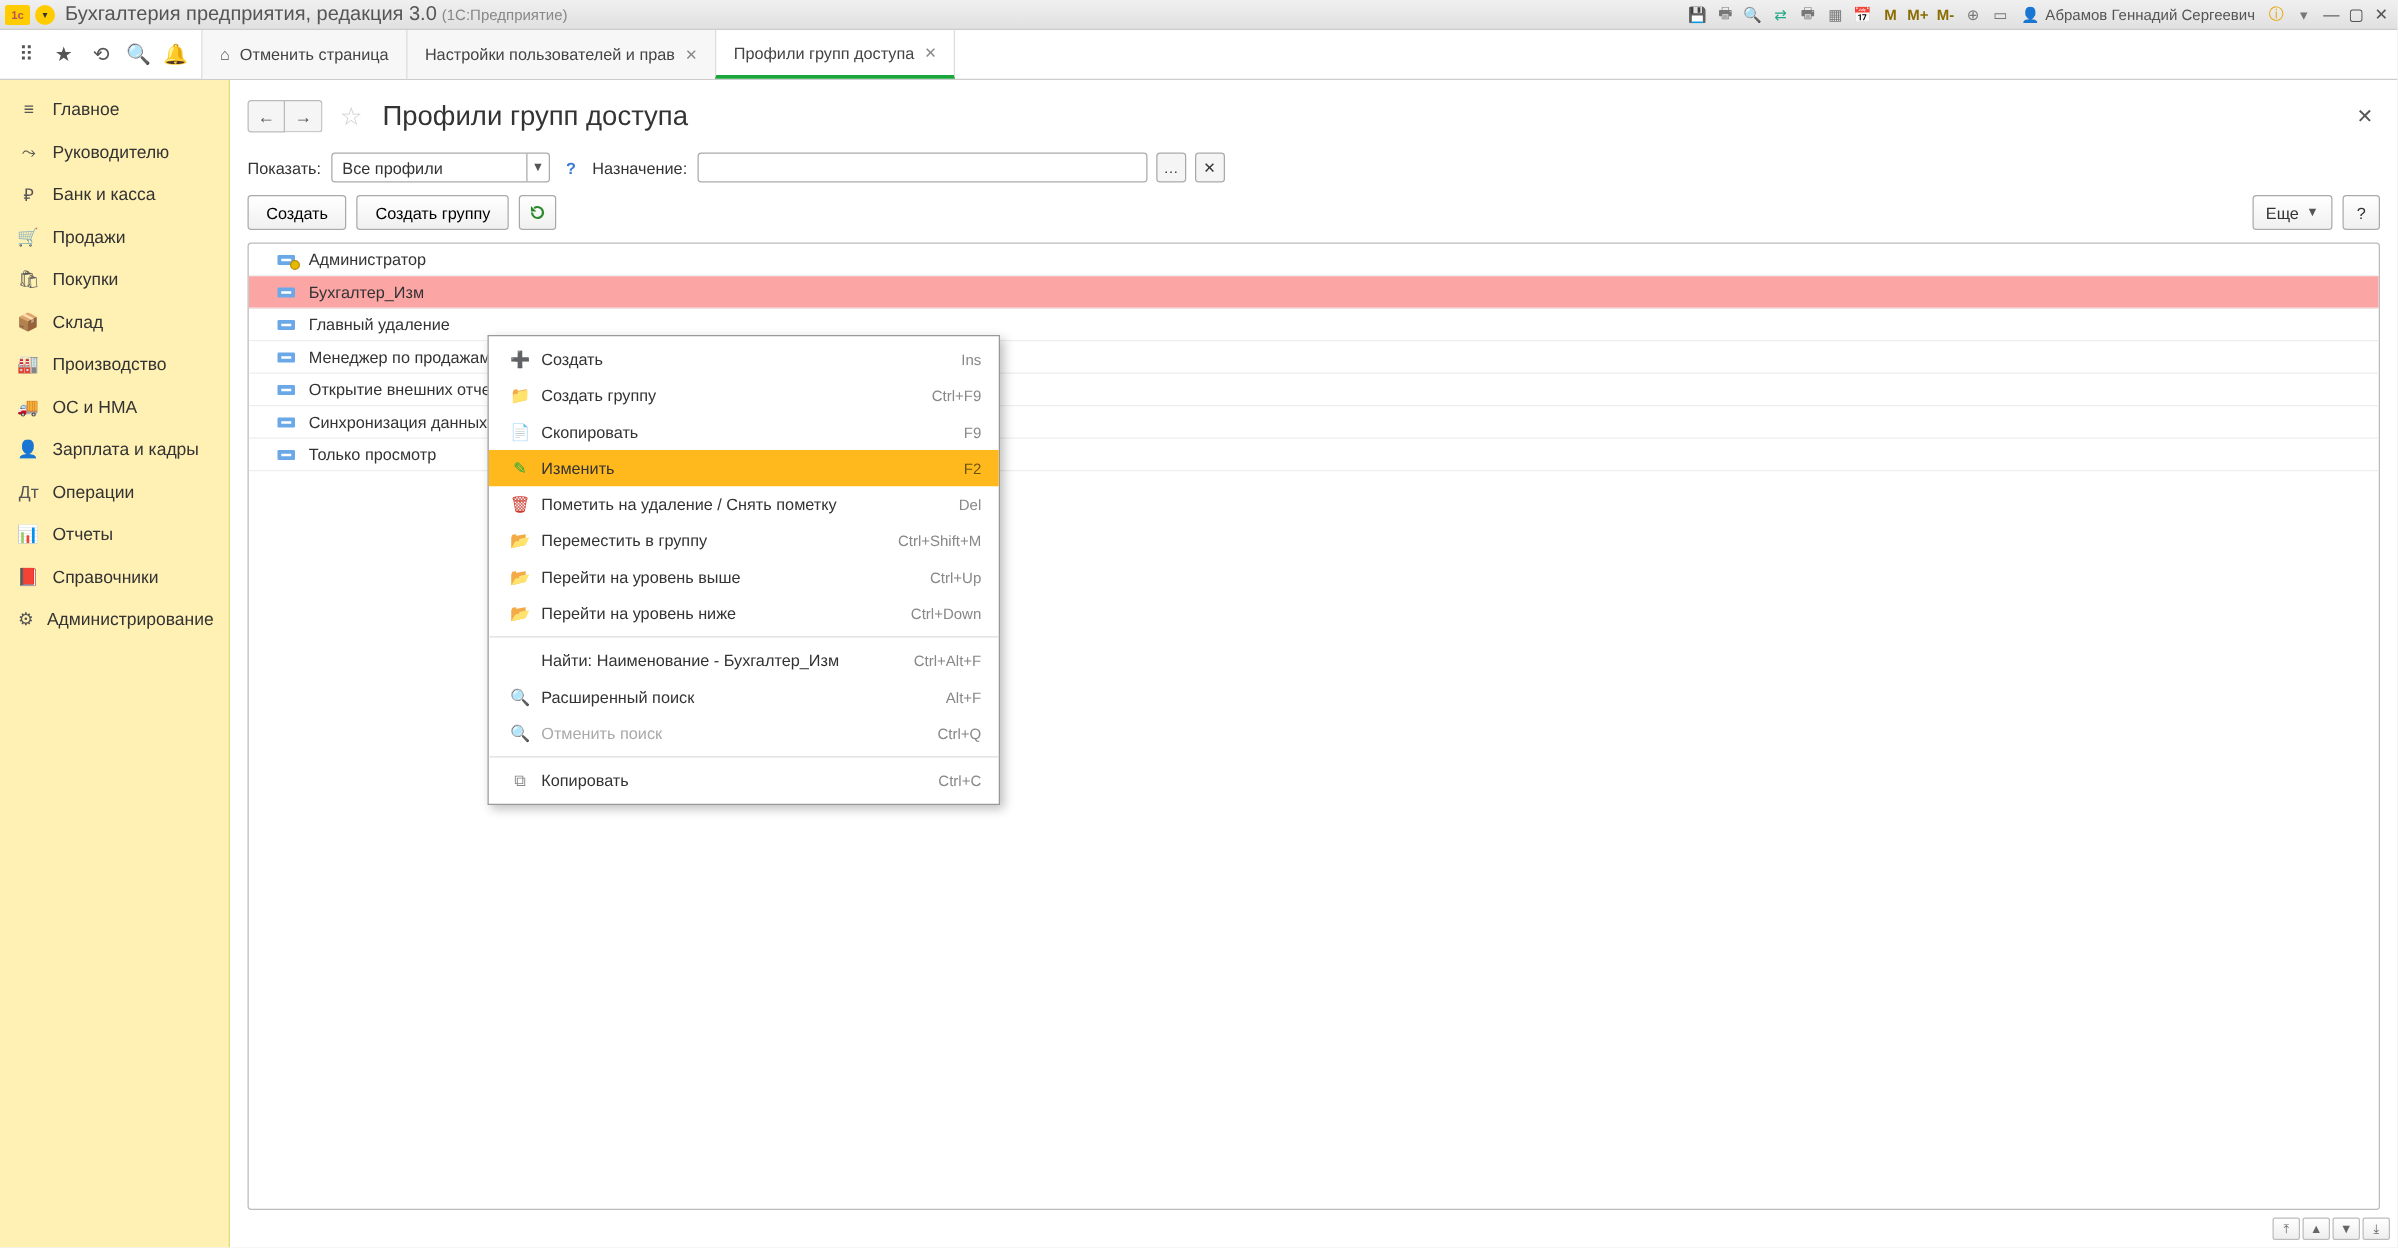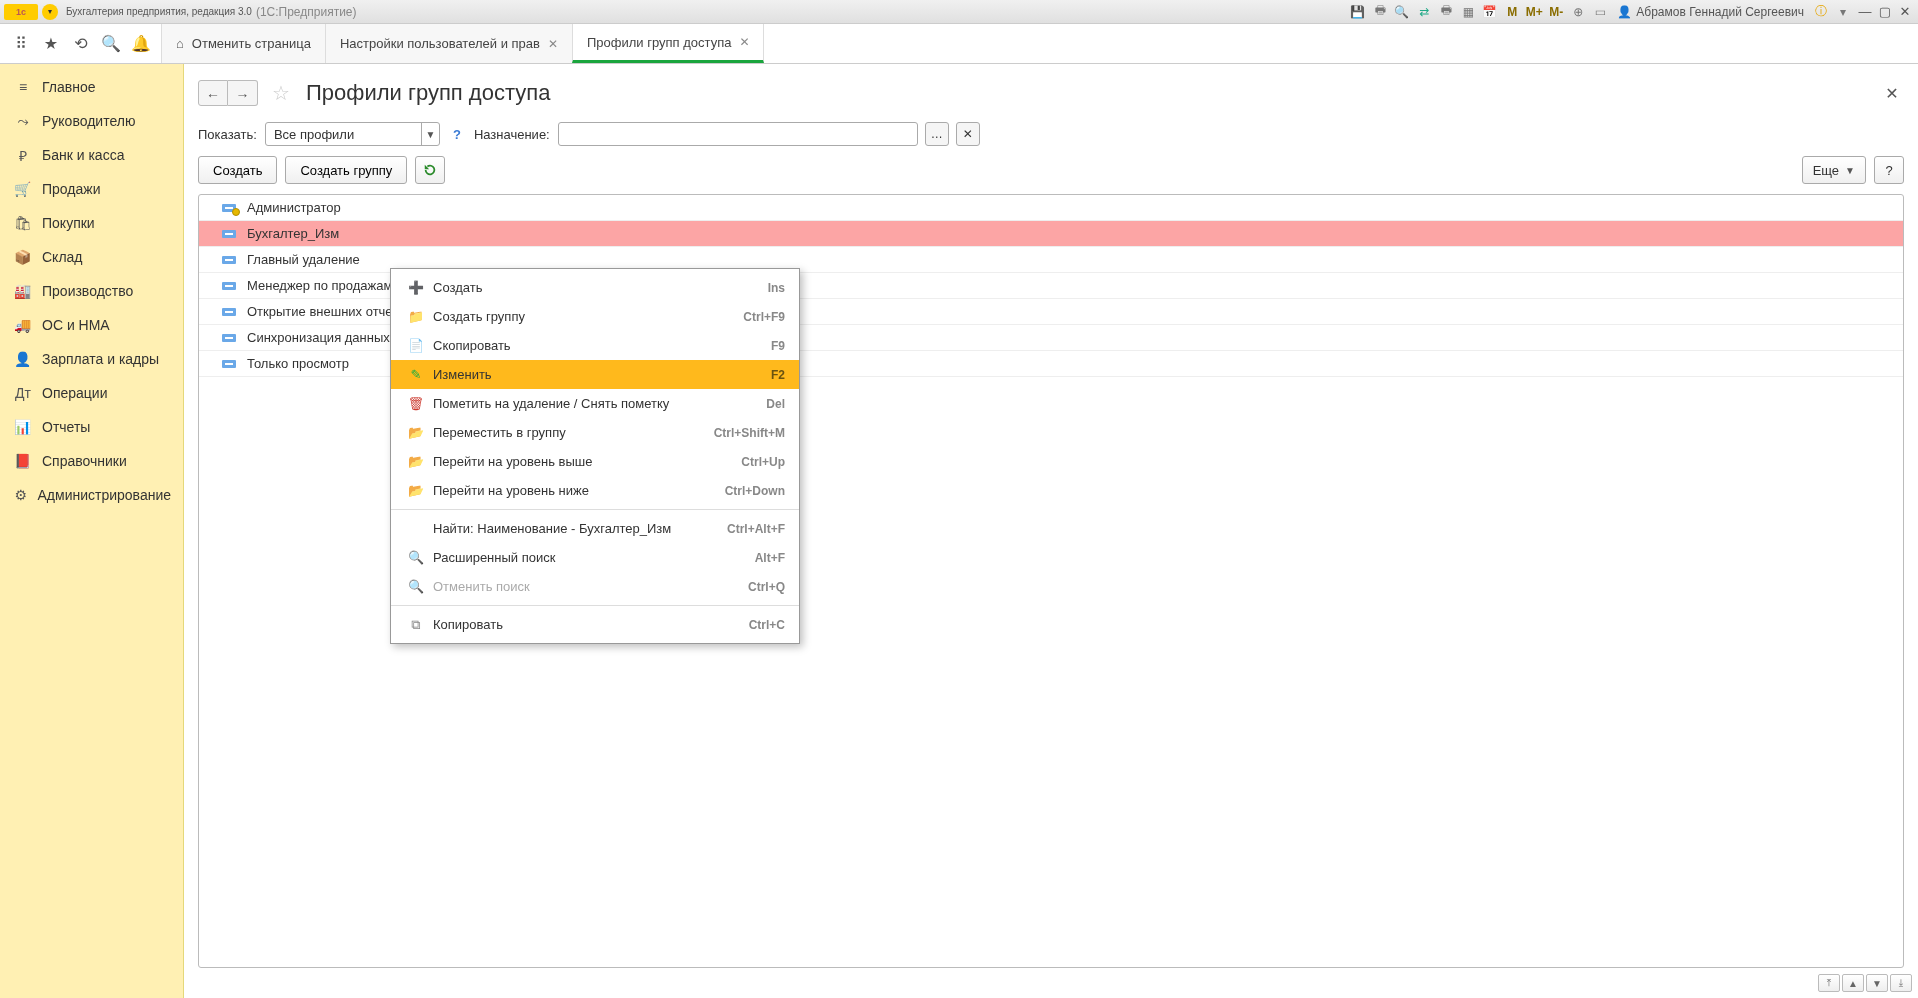--- a/index.html
+++ b/index.html
@@ -1,20 +1,20 @@
 <!DOCTYPE html>
 <html><head>
 <meta charset="utf-8">
 <style>
 * { box-sizing: border-box; margin: 0; padding: 0; font-family: Arial, sans-serif; }
 body { background: #e5e5e5; font-size: 13px; color: #333; overflow: hidden; width: 1918px; height: 998px; position: relative; }
 .titlebar { height: 24px; background: linear-gradient(#f0f0f0,#e0e0e0); display: flex; align-items: center; padding: 0 4px; border-bottom: 1px solid #ccc; }
-.titlebar .app-icon { width:34px; height:16px; background:#ffcc00; border-radius:2px; margin-right:4px; font-size:9px; display:flex; align-items:center; justify-content:center; font-weight:bold; color:#b55; }
+.titlebar .app-icon { width:20px; height:16px; background:#ffcc00; border-radius:2px; margin-right:4px; font-size:9px; display:flex; align-items:center; justify-content:center; font-weight:bold; color:#b55; }
 .titlebar .drop-icon { width:16px; height:16px; border-radius:8px; background:#ffcc00; margin-right:8px; display:flex; align-items:center; justify-content:center; font-size:8px; }
-.titlebar .title-text { font-size:10px; color:#555; }
+.titlebar .title-text { font-size:16px; color:#555; }
 .titlebar .title-suffix { color:#888; margin-left:4px; font-size:12px;}
 .titlebar .spacer { flex:1; }
 .titlebar .tb-icon { width:20px; height:20px; display:flex; align-items:center; justify-content:center; margin:0 1px; color:#777; font-size:12px; cursor:pointer; }
 .titlebar .tb-m { font-weight:bold; color:#8a6d00; }
 .titlebar .user { display:flex; align-items:center; color:#555; margin:0 6px; font-size:12px;}
 .titlebar .wbtn { width:18px; height:18px; margin-left:2px; display:flex; align-items:center; justify-content:center; color:#555; cursor:pointer;}
 
 .topbar { height: 40px; background:#fff; border-bottom:1px solid #ccc; display:flex; align-items:stretch; }
 .topbar .quick { display:flex; align-items:center; padding:0 6px; }
 .topbar .quick .qicon { width:30px; height:40px; display:flex; align-items:center; justify-content:center; color:#555; cursor:pointer; font-size:16px;}
@@ -63,21 +63,21 @@
 .lock-dot { position:absolute; right:-4px; bottom:-4px; width:8px; height:8px; border-radius:4px; background:#e6b800; border:1px solid #b38f00;}
 .list-row .row-label { margin-left:8px; font-size:13px;}
 .list-row.selected { background:#fca5a5;}
 
 .context-menu { position:absolute; left:390px; top:268px; width:410px; background:#fff; border:1px solid #999; box-shadow:3px 3px 8px rgba(0,0,0,0.25); z-index:50; padding:4px 0;}
 .cm-item { height:29px; display:flex; align-items:center; padding:0 14px; cursor:pointer;}
 .cm-item.highlight { background:#ffb91c; color:#333;}
 .cm-item.disabled { color:#aaa; cursor:default;}
 .cm-icon { width:22px; display:flex; justify-content:center; font-size:13px;}
 .cm-label { flex:1; font-size:13px; margin-left:6px;}
-.cm-shortcut { font-size:12px; color:#888;font-weight:bold;}
+.cm-shortcut { font-size:12px; color:#888;}
 .cm-item.highlight .cm-shortcut { color:#6a5310;}
 .cm-sep { height:1px; background:#ddd; margin:4px 0;}
 
 .nav-arrows { position:absolute; right:6px; bottom:6px; display:flex; gap:2px;}
 .nav-arrows .na { width:22px; height:18px; border:1px solid #bbb; background:linear-gradient(#fff,#eee); display:flex; align-items:center; justify-content:center; font-size:10px; color:#666; cursor:pointer; border-radius:2px;}
 
 svg.mini { width:14px; height:14px;}
 </style>
 </head>
 <body>

